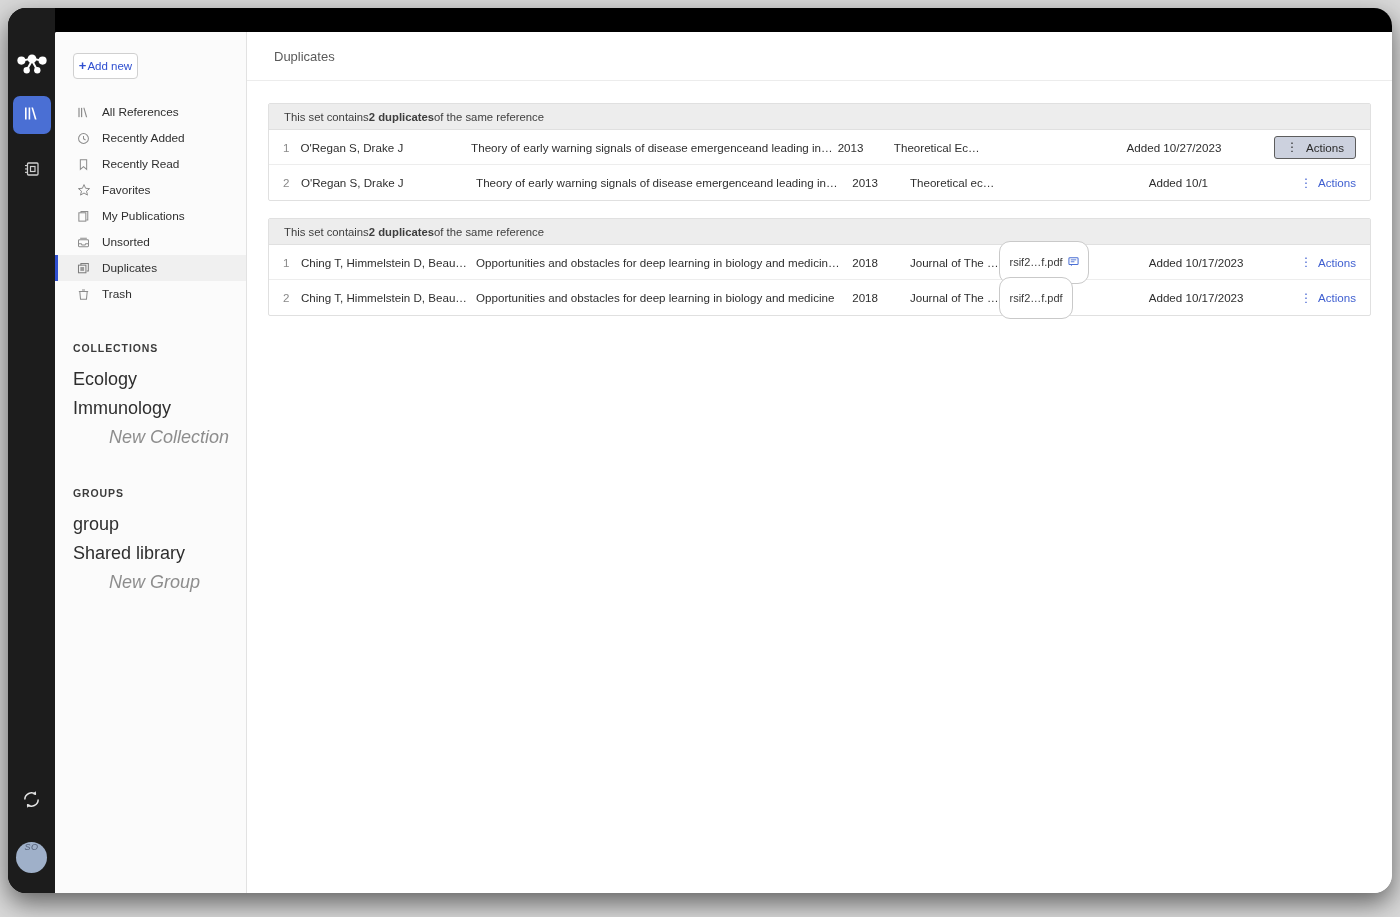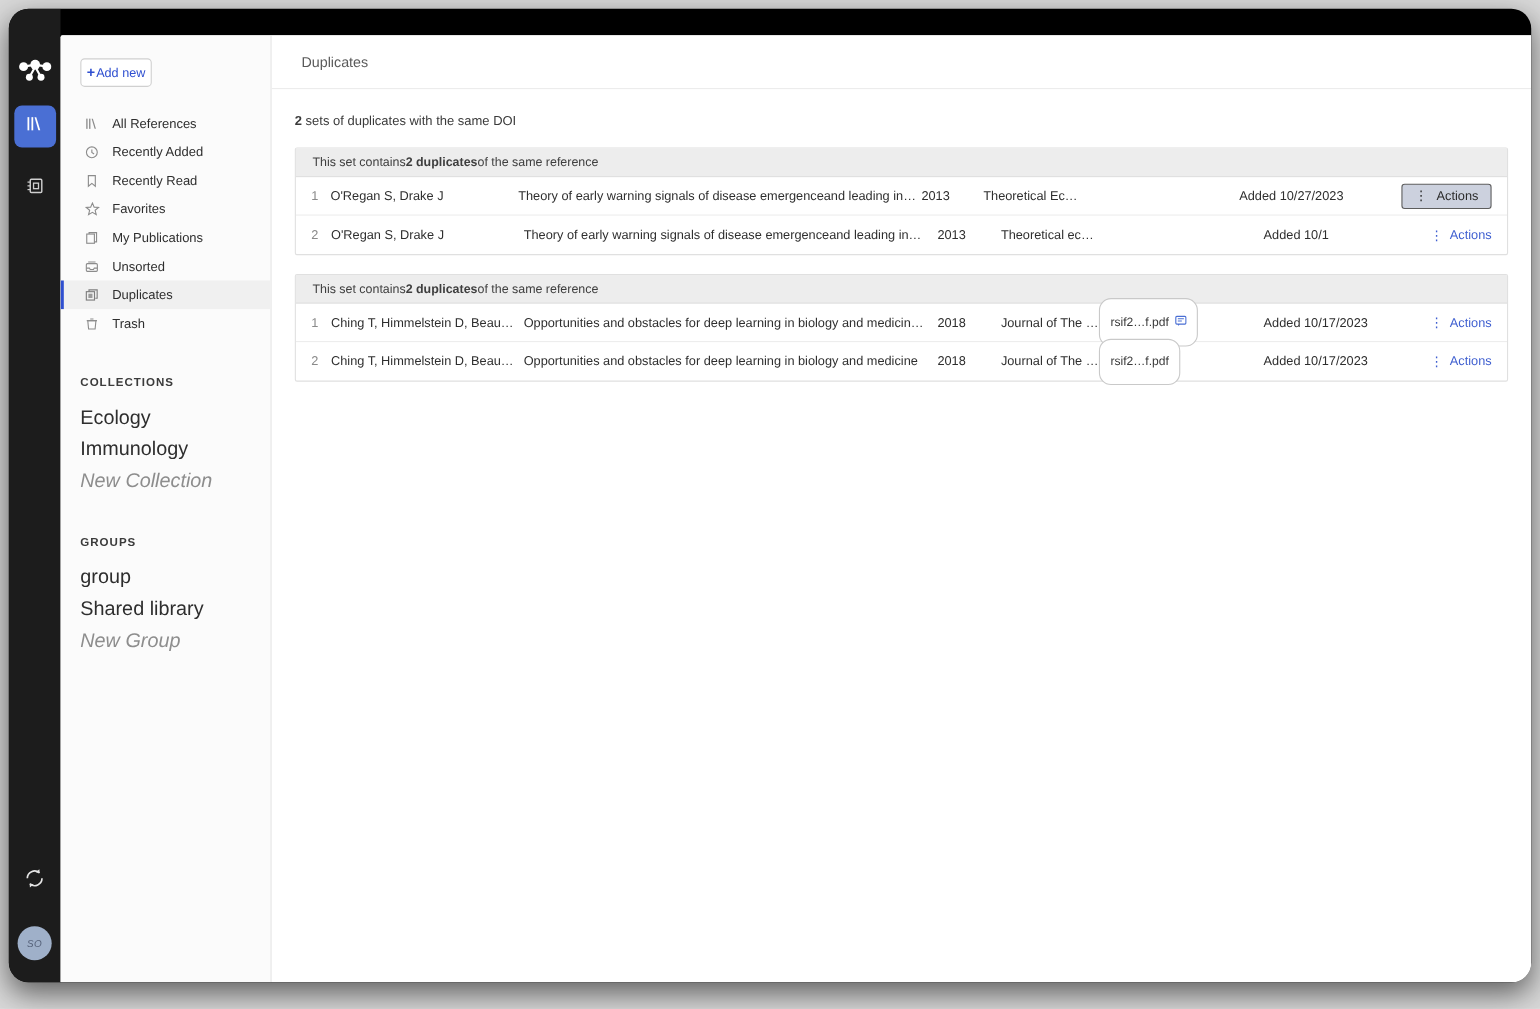--- a/index.html
+++ b/index.html
@@ -33,21 +33,21 @@
     border-radius: 7px;
     display: flex; align-items: center; justify-content: center;
   }
   .rail-btn.active { background: #4a6fd4; }
   .rail-spacer { flex: 1; }
   #rail .sync { margin-bottom: 28px; }
   #rail .avatar {
     width: 31px; height: 31px; border-radius: 50%;
     margin-bottom: 20px;
     background: #9fb0c9;
-    display: flex; align-items: center; justify-content: center;
+    display: flex; align-items: flex-start; justify-content: center;
     font-size: 9px; color: #56627a; letter-spacing: .5px; font-style: italic;
   }
 
   
   #inner {
     position: absolute; left: 47px; top: 24px;
     width: 1337px; height: 861px;
     background: #ffffff;
     border-top-left-radius: 2px;
     overflow: hidden;
@@ -89,21 +89,21 @@
 
   .sec-title {
     margin: 35px 0 11px 18px;
     font-size: 10.5px; font-weight: bold; letter-spacing: .9px;
     color: #3b3b3b;
   }
   .sec-item {
     padding: 4px 0 4px 18px;
     font-size: 18px; color: #2e2e2e; cursor: pointer;
   }
-  .sec-item.ghost { color: #8d8d8d; font-style: italic; }
+  .sec-item.ghost { color: #8d8d8d; font-style: italic; margin-left: 36px; }
 
   
   #main { position: absolute; left: 192px; top: 0; right: 0; bottom: 0; background: #fff; }
   #topbar {
     height: 49px; border-bottom: 1px solid #ececec;
     display: flex; align-items: center; padding-left: 27px;
   }
   #page-title { font-size: 13px; color: #5a5a5a; }
 
   #content { padding: 22px 21px 0 21px; }
@@ -331,23 +331,20 @@
       <div class="sec-item">Shared library</div>
       <div class="sec-item ghost">New Group</div>
     </div>
 
     <div id="main">
       <div id="topbar">
         <div id="page-title">Duplicates</div>
       </div>
 
       <div id="content">
-        <div id="summary">
-          <b>2</b><span> sets of duplicates with the same DOI</span>
-        </div>
 
         <div class="dup-set">
           <div class="set-head">
             <span>This set contains </span>
               <b>2 duplicates</b>
               <span> of the same reference</span>
           </div>
 
           <div class="row">
             <div class="c-num">1</div>

